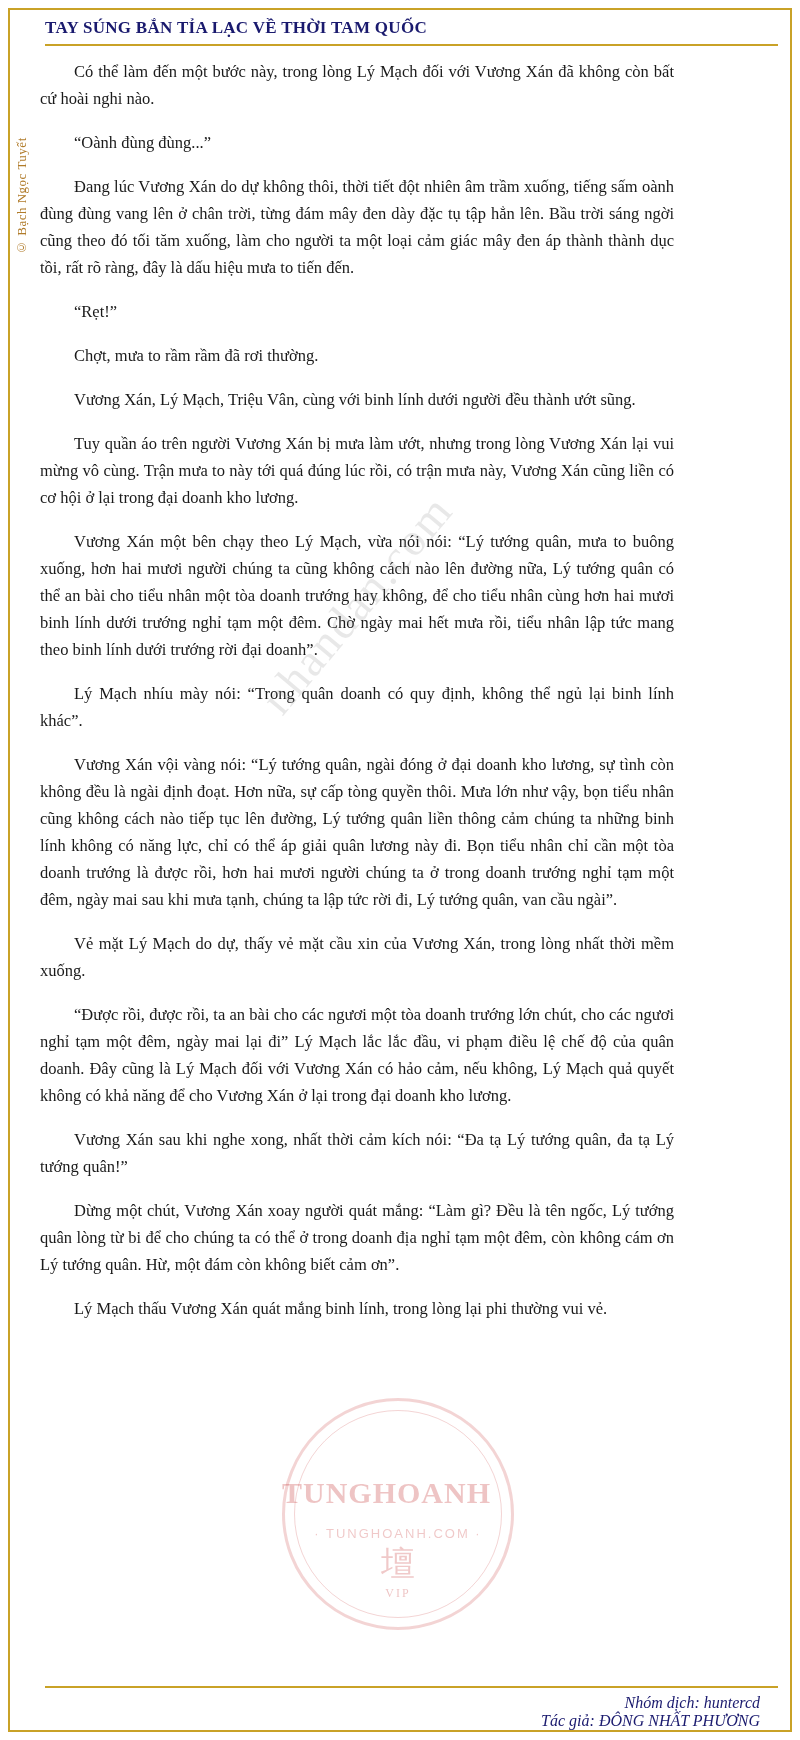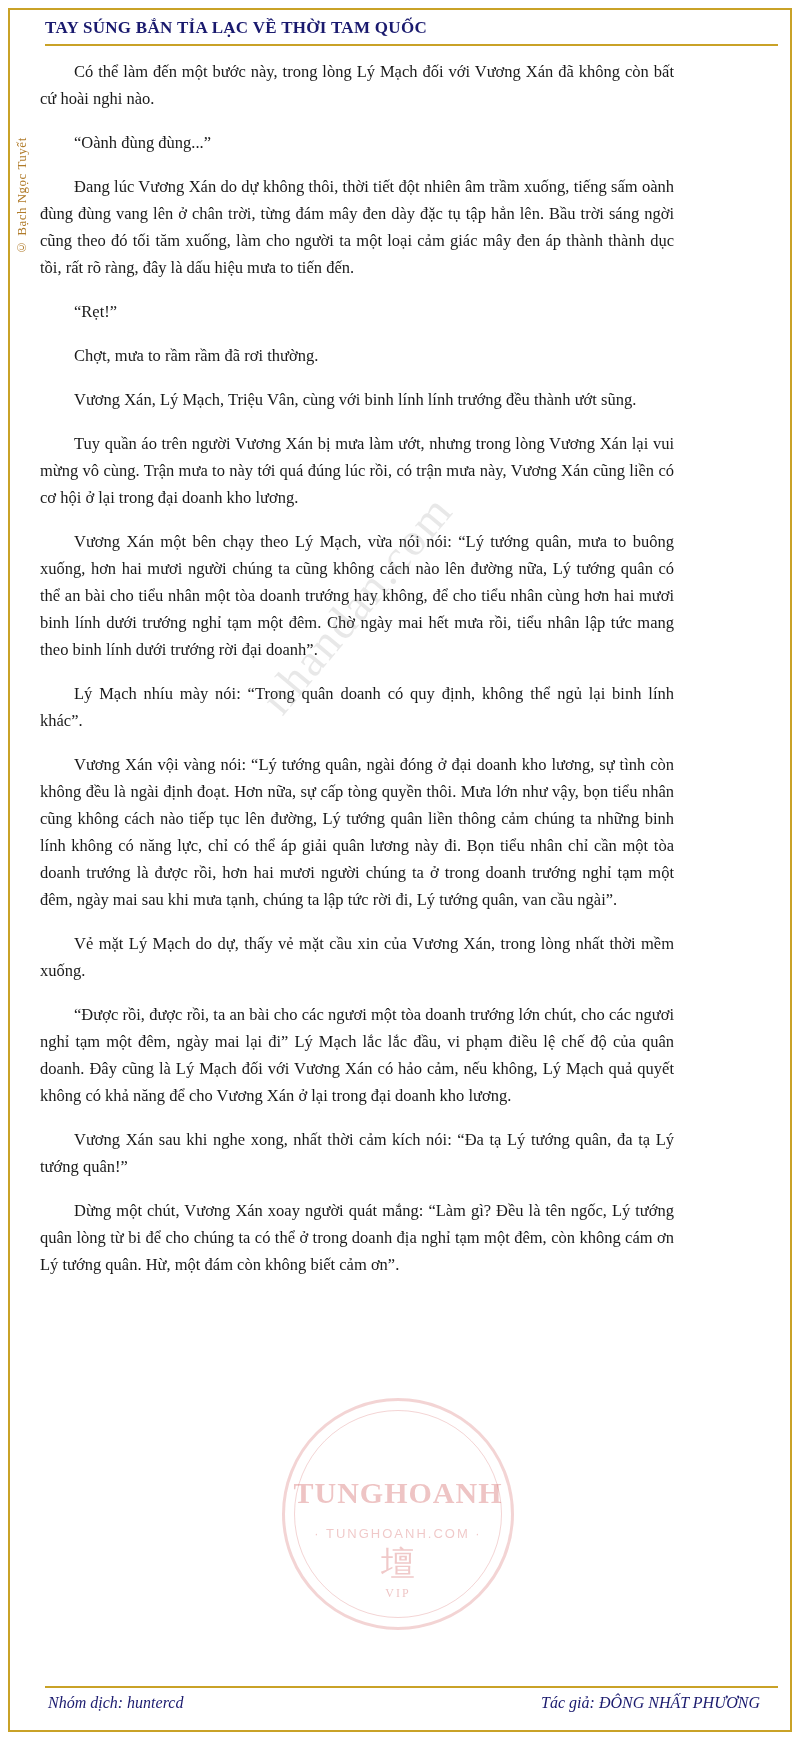--- a/index.html
+++ b/index.html
@@ -94,21 +94,22 @@
     background: #c9a227;
   }
   .footer {
     position: absolute;
     left: 48px;
     right: 40px;
     bottom: 18px;
     height: 28px;
     display: flex;
     justify-content: space-between;
-    align-items: flex-start;
+    align-items: flex-end;
+    flex-direction: column;
   }
   .footer-left, .footer-right {
     font-size: 16px;
     font-style: italic;
     color: #1a1a6e;
     font-family: "Liberation Serif", serif;
   }
   
   .wm-diagonal {
     position: absolute;
@@ -143,21 +144,20 @@
   }
   .wm-stamp .ring.inner {
     left: 12px; top: 12px;
     width: 208px; height: 208px;
     border-width: 1.5px;
   }
   .wm-stamp .stamp-title {
     position: absolute;
     width: 232px;
     top: 78px;
-    text-align: center;
     color: rgba(200, 60, 60, 0.30);
     font-size: 30px;
     font-weight: bold;
     letter-spacing: 1px;
     font-family: "Liberation Serif", serif;
   }
   .wm-stamp .stamp-sub {
     position: absolute;
     width: 232px;
     top: 120px;
@@ -201,29 +201,30 @@
   <div class="header-rule"></div>
 
   <div class="side-credit">© Bạch Ngọc Tuyết</div>
 
   <div class="content">
     <p class="para">Có thể làm đến một bước này, trong lòng Lý Mạch đối với Vương Xán đã không còn bất cứ hoài nghi nào.</p>
     <p class="para">“Oành đùng đùng...”</p>
     <p class="para">Đang lúc Vương Xán do dự không thôi, thời tiết đột nhiên âm trầm xuống, tiếng sấm oành đùng đùng vang lên ở chân trời, từng đám mây đen dày đặc tụ tập hẳn lên. Bầu trời sáng ngời cũng theo đó tối tăm xuống, làm cho người ta một loại cảm giác mây đen áp thành thành dục tồi, rất rõ ràng, đây là dấu hiệu mưa to tiến đến.</p>
     <p class="para">“Rẹt!”</p>
     <p class="para">Chợt, mưa to rầm rầm đã rơi thường.</p>
-    <p class="para">Vương Xán, Lý Mạch, Triệu Vân, cùng với binh lính lính trướng đều thành ướt sũng.</p>
+    <p class="para">Vương Xán, Lý Mạch, Triệu Vân, cùng với binh lính dưới người đều thành ướt sũng.</p>
     <p class="para">Tuy quần áo trên người Vương Xán bị mưa làm ướt, nhưng trong lòng Vương Xán lại vui mừng vô cùng. Trận mưa to này tới quá đúng lúc rồi, có trận mưa này, Vương Xán cũng liền có cơ hội ở lại trong đại doanh kho lương.</p>
     <p class="para">Vương Xán một bên chạy theo Lý Mạch, vừa nói nói: “Lý tướng quân, mưa to buông xuống, hơn hai mươi người chúng ta cũng không cách nào lên đường nữa, Lý tướng quân có thể an bài cho tiểu nhân một tòa doanh trướng hay không, để cho tiểu nhân cùng hơn hai mươi binh lính dưới trướng nghỉ tạm một đêm. Chờ ngày mai hết mưa rồi, tiểu nhân lập tức mang theo binh lính dưới trướng rời đại doanh”.</p>
     <p class="para">Lý Mạch nhíu mày nói: “Trong quân doanh có quy định, không thể ngủ lại binh lính khác”.</p>
     <p class="para">Vương Xán vội vàng nói: “Lý tướng quân, ngài đóng ở đại doanh kho lương, sự tình còn không đều là ngài định đoạt. Hơn nữa, sự cấp tòng quyền thôi. Mưa lớn như vậy, bọn tiểu nhân cũng không cách nào tiếp tục lên đường, Lý tướng quân liền thông cảm chúng ta những binh lính không có năng lực, chỉ có thể áp giải quân lương này đi. Bọn tiểu nhân chỉ cần một tòa doanh trướng là được rồi, hơn hai mươi người chúng ta ở trong doanh trướng nghỉ tạm một đêm, ngày mai sau khi mưa tạnh, chúng ta lập tức rời đi, Lý tướng quân, van cầu ngài”.</p>
     <p class="para">Vẻ mặt Lý Mạch do dự, thấy vẻ mặt cầu xin của Vương Xán, trong lòng nhất thời mềm xuống.</p>
     <p class="para">“Được rồi, được rồi, ta an bài cho các ngươi một tòa doanh trướng lớn chút, cho các ngươi nghỉ tạm một đêm, ngày mai lại đi” Lý Mạch lắc lắc đầu, vi phạm điều lệ chế độ của quân doanh. Đây cũng là Lý Mạch đối với Vương Xán có hảo cảm, nếu không, Lý Mạch quả quyết không có khả năng để cho Vương Xán ở lại trong đại doanh kho lương.</p>
     <p class="para">Vương Xán sau khi nghe xong, nhất thời cảm kích nói: “Đa tạ Lý tướng quân, đa tạ Lý tướng quân!”</p>
     <p class="para">Dừng một chút, Vương Xán xoay người quát mắng: “Làm gì? Đều là tên ngốc, Lý tướng quân lòng từ bi để cho chúng ta có thể ở trong doanh địa nghỉ tạm một đêm, còn không cám ơn Lý tướng quân. Hừ, một đám còn không biết cảm ơn”.</p>
+    <p class="para">Lý Mạch thấu Vương Xán quát mắng binh lính, trong lòng lại phi thường vui vẻ.</p>
   </div>
 
   <div class="wm-diagonal">nhandan.com</div>
 
   <div class="wm-stamp">
     <div class="ring"></div>
     <div class="ring inner"></div>
     <div class="stamp-title">TUNGHOANH</div>
     <div class="stamp-sub">· TUNGHOANH.COM ·</div>
     <div class="stamp-glyph">壇</div>

